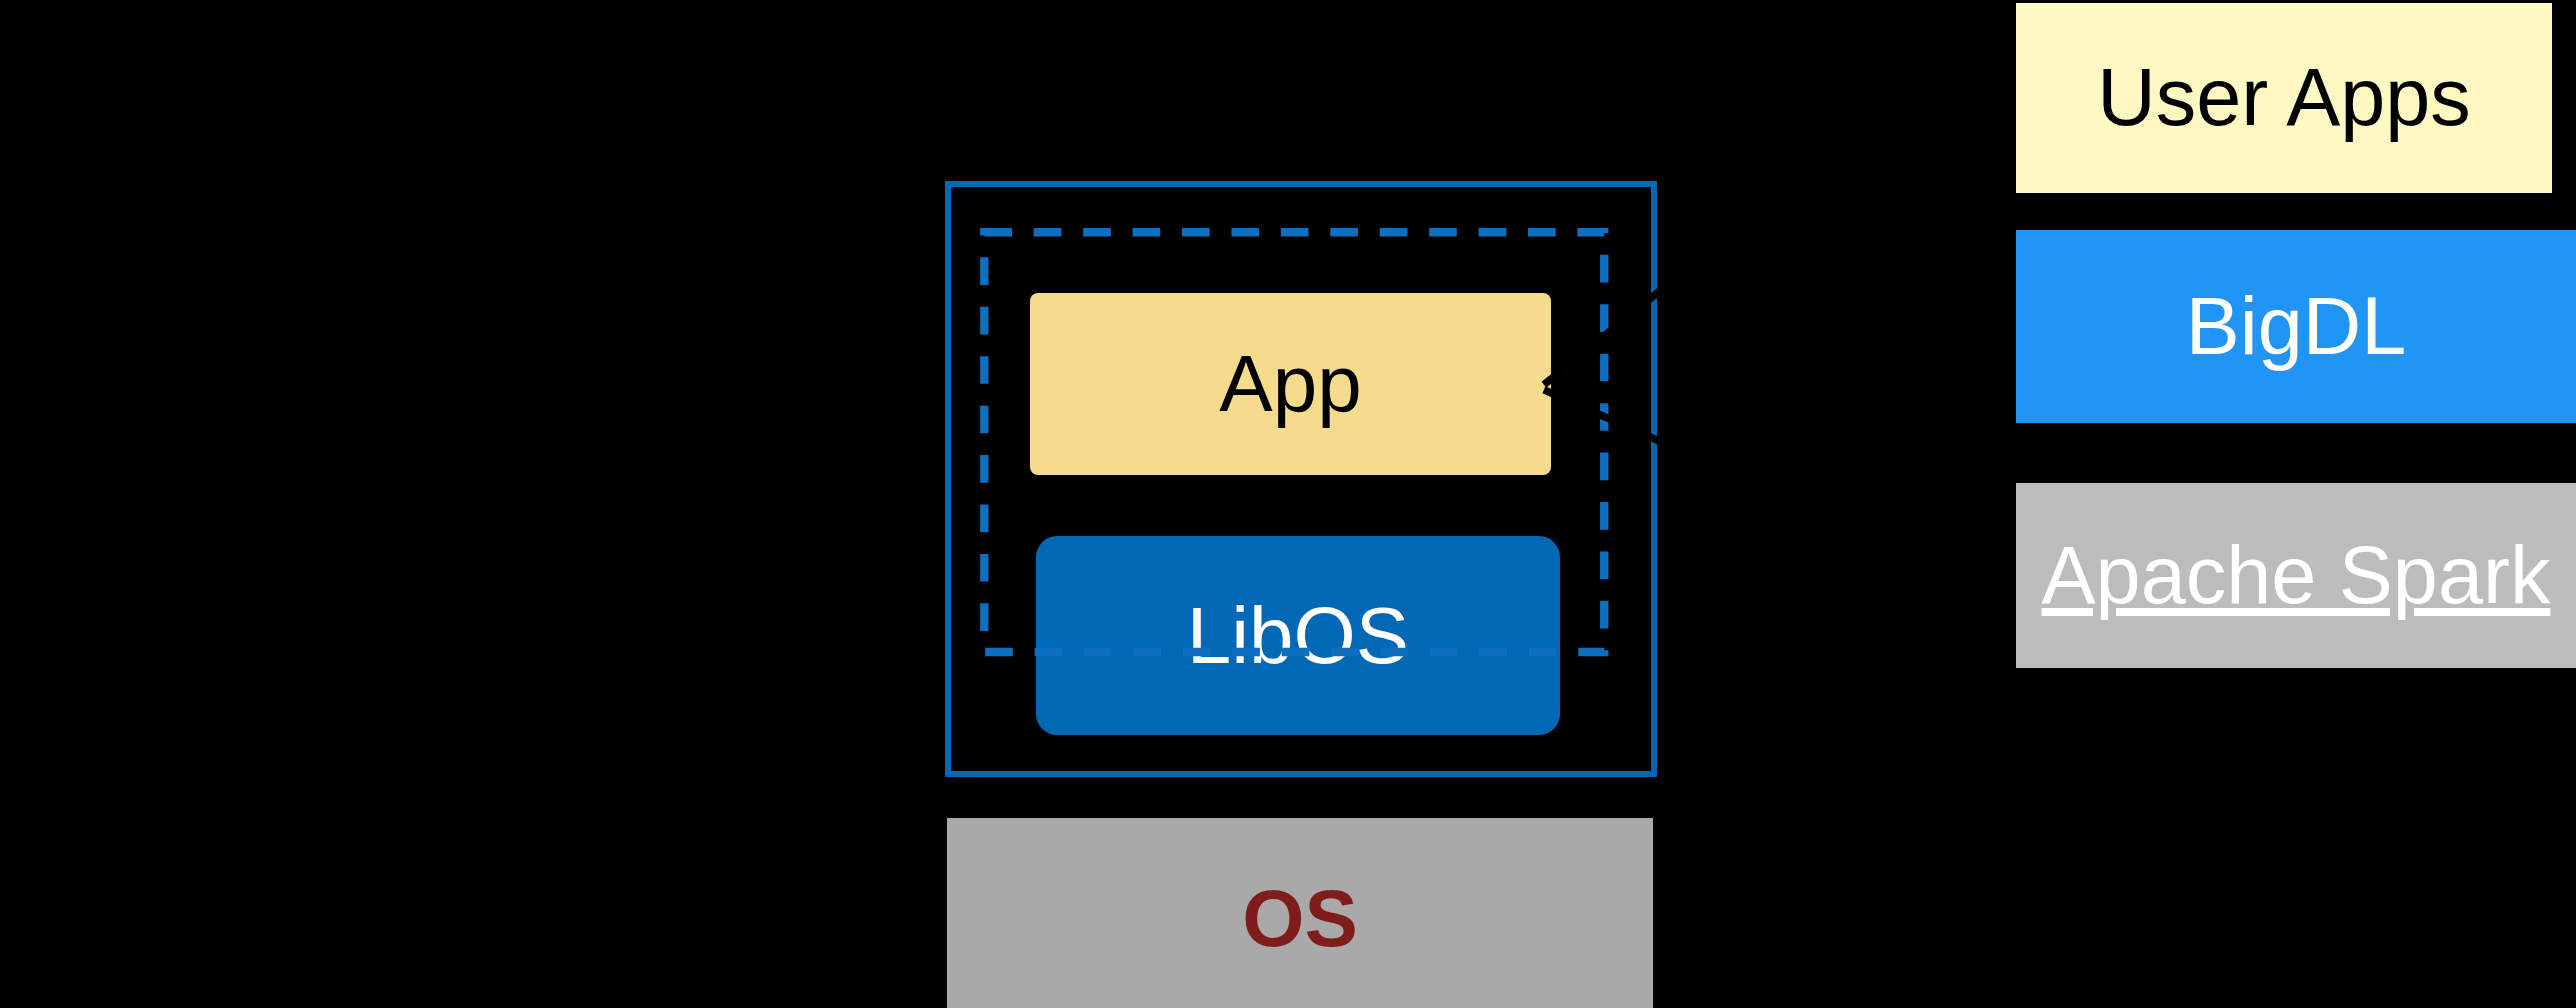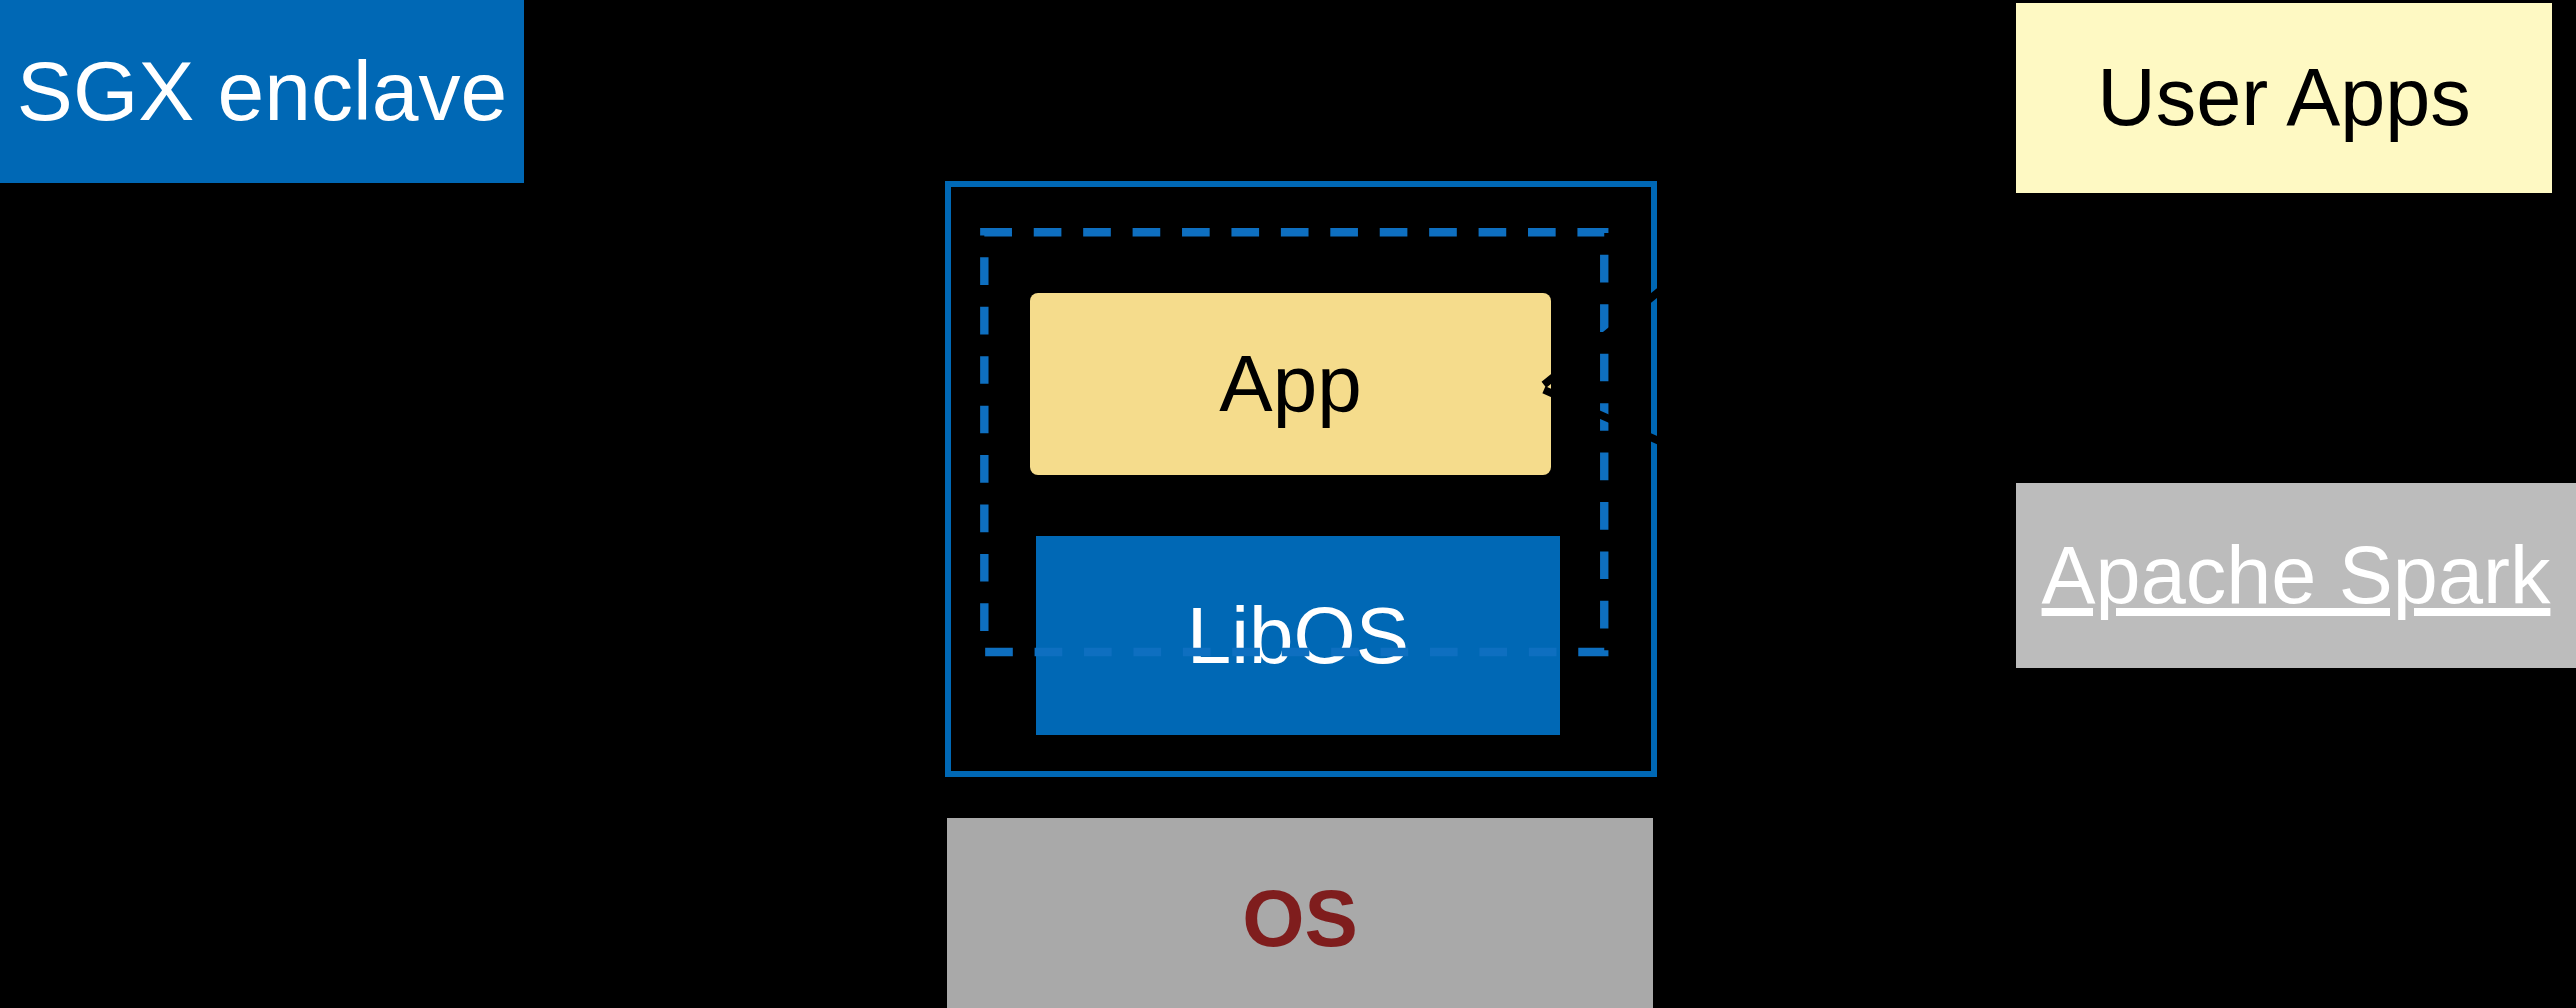--- a/index.html
+++ b/index.html
@@ -12,21 +12,21 @@
   
   #sgx{left:0;top:510;width:524px;height:183px;background:#0068b5;}
   #sgx .lbl{color:#fff;font-size:84px;}
 
   
   #enclave{left:945px;top:181px;width:712px;height:596px;border:6.7px solid #0068b5;background:transparent;}
 
   
   #app{left:1030px;top:293px;width:521px;height:182px;background:#f5dc8c;border-radius:8px;}
   #app .lbl{color:#000;font-size:80px;}
-  #libos{left:1036px;top:536px;width:524px;height:199px;background:#0068b5;}
+  #libos{left:1036px;top:536px;width:524px;height:199px;background:#0068b5;border-radius:21px;}
   #libos .lbl{color:#fff;font-size:80px;}
 
   
   #os{left:947px;top:818px;width:706px;height:201px;background:#a9a9a9;}
   #os .lbl{color:#7f1d1d;font-size:80px;font-weight:bold;}
 
   
   #userapps{left:2016px;top:2.5px;width:536px;height:190px;background:#fef9c3;}
   #userapps .lbl{color:#000;font-size:81px;}
   #bigdl{left:2016px;top:230px;width:560px;height:193px;background:#2095f5;}
@@ -35,42 +35,42 @@
   #spark .lbl{color:#fff;font-size:81px;text-decoration:underline;}
 
   #overlay{position:absolute;left:0;top:0;z-index:5;}
   .under{z-index:1;}
 </style>
 </head>
 <body>
 
 <div id="stage">
 
-  <div id="sgx" class="box under">
-    <span class="lbl">SGX enclave</span>
-  </div>
 
   <div id="enclave" class="box under"></div>
 
   <div id="app" class="box under">
     <span class="lbl">App</span>
   </div>
 
   <div id="libos" class="box under">
     <span class="lbl">LibOS</span>
   </div>
 
   <div id="os" class="box under">
     <span class="lbl">OS</span>
   </div>
 
   <div id="userapps" class="box under">
     <span class="lbl">User Apps</span>
   </div>
 
+  <div id="bigdl" class="box under">
+    <span class="lbl">BigDL</span>
+  </div>
 
   <div id="spark" class="box under">
     <span class="lbl">Apache Spark</span>
   </div>
 
   <svg id="overlay" width="2576" height="1009" viewBox="0 0 3075 1204">
 
     <rect x="1175" y="277" width="740" height="501" fill="none" stroke="#0e6fc0" stroke-width="10" stroke-dasharray="33 26"></rect>
 
     <line x1="648" y1="616" x2="1100" y2="628" stroke="#000" stroke-width="7"></line>

